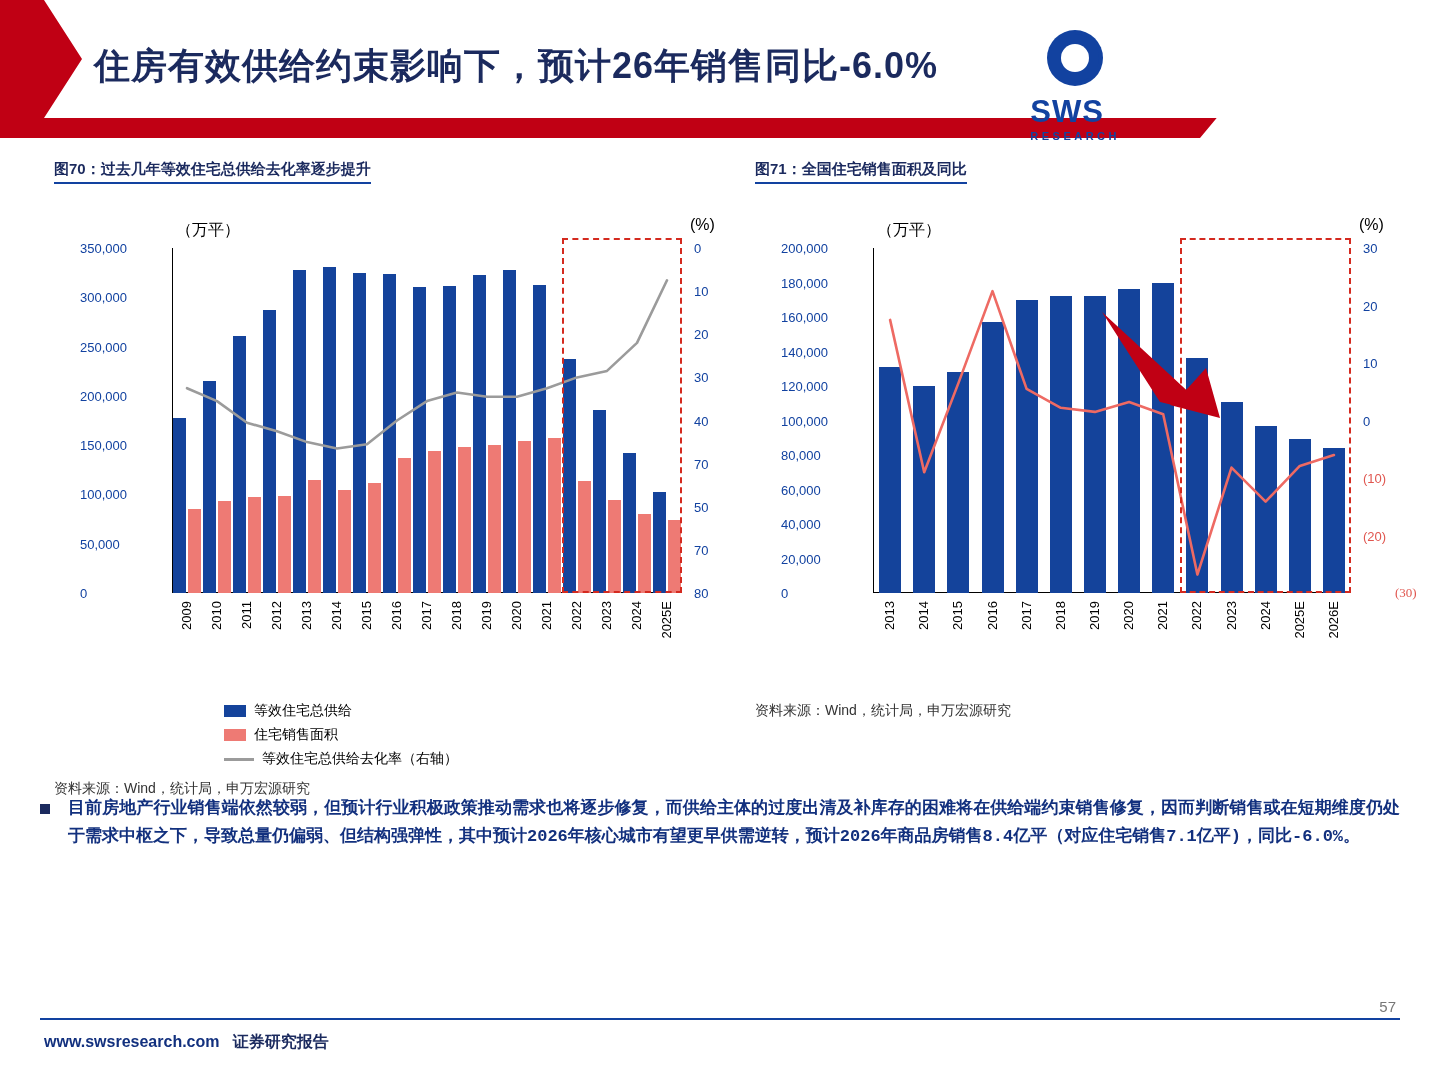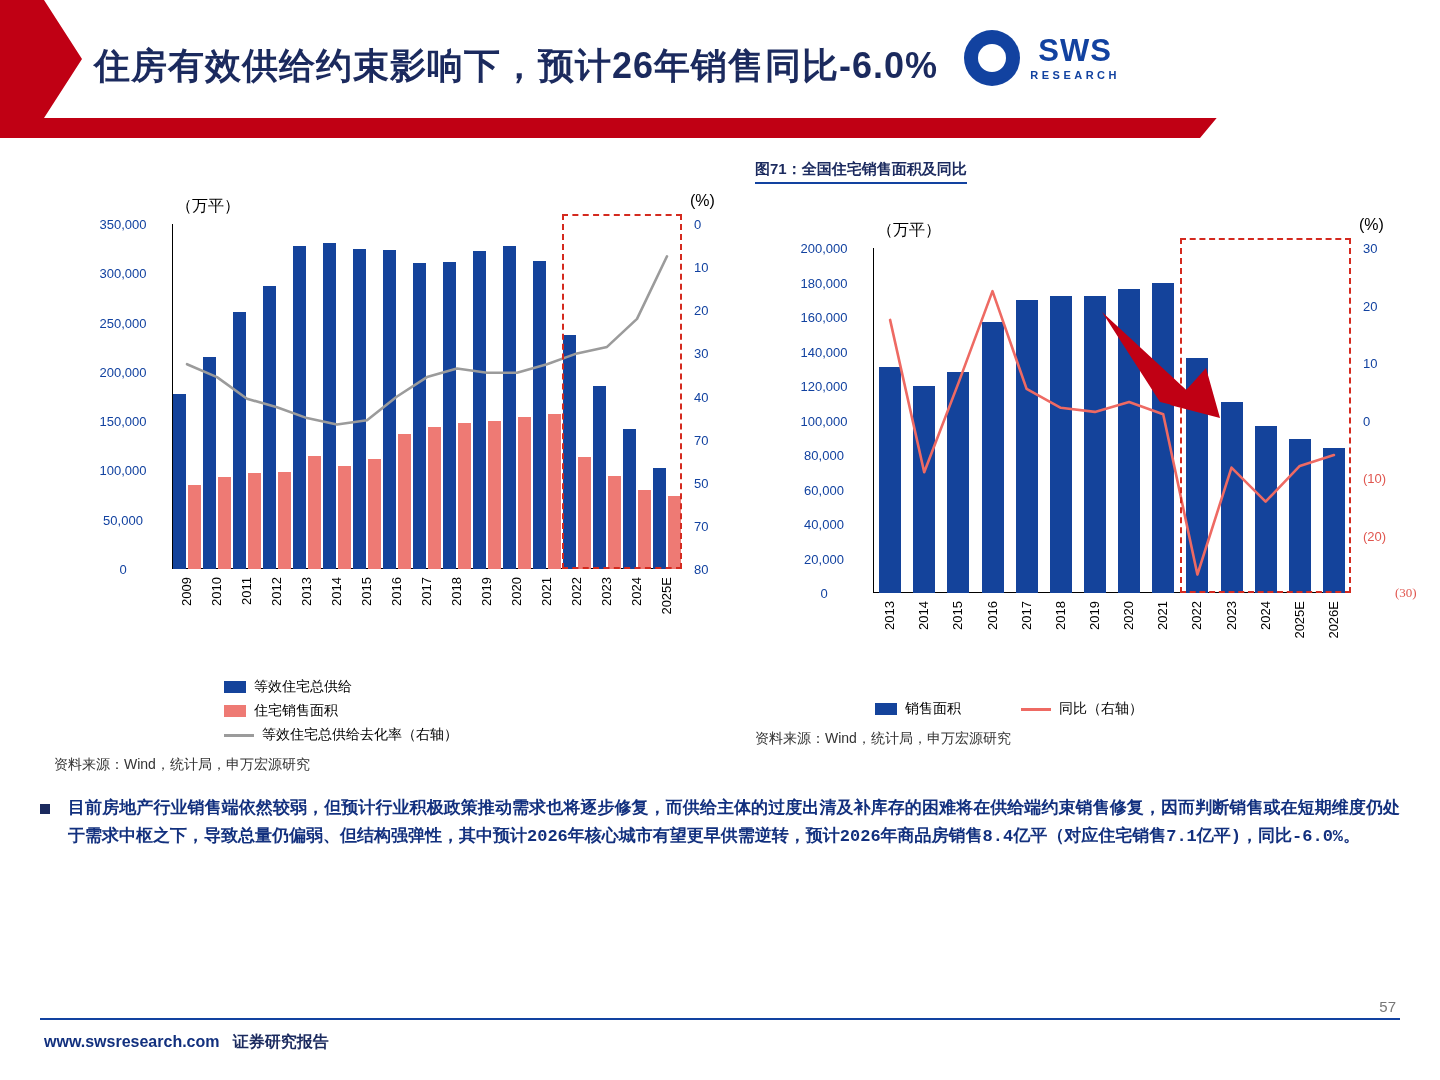--- a/index.html
+++ b/index.html
@@ -1,42 +1,42 @@
 <!DOCTYPE html>
 <html lang="zh"><head>
 <meta charset="utf-8">
 <style>
   html,body{margin:0;padding:0;}
   body{width:1440px;height:1080px;background:#ffffff;font-family:"Liberation Sans","DejaVu Sans",sans-serif;position:relative;overflow:hidden;}
 
   
-  .header{position:absolute;left:0;top:0;width:1160px;height:138px;text-align:center;}
+  .header{position:absolute;left:0;top:0;width:1160px;height:138px;}
   .hdr-red{position:absolute;left:0;top:0;width:1440px;height:138px;background:#c00014;
     clip-path:polygon(0 0, 1440px 0, 1440px 108px, 1225px 108px, 1200px 138px, 60px 138px, 60px 138px, 0 138px);}
   .hdr-white{position:absolute;left:22px;top:0;width:1418px;height:118px;background:#ffffff;
     clip-path:polygon(42px 0, 1418px 0, 1418px 118px, 22px 118px, 60px 59px, 22px 0);}
   .hdr-title{position:absolute;left:94px;top:42px;font-size:36px;font-weight:bold;color:#1b2a5e;letter-spacing:1px;white-space:nowrap;}
-  .logo{position:absolute;right:40px;top:30px;display:flex;align-items:center;gap:10px;}
+  .logo{position:absolute;right:40px;top:30px;display:flex;align-items:center;gap:10px;flex-direction:column;}
   .logo-mark{width:56px;height:56px;border-radius:50%;background:#1242a0;position:relative;}
   .logo-mark:after{content:"";position:absolute;left:14px;top:14px;width:28px;height:28px;border-radius:50%;background:#fff;}
   .logo-mark:before{content:"";position:absolute;left:26px;top:4px;width:26px;height:48px;background:#1242a0;border-radius:0 40px 40px 0;}
   .logo-text{display:flex;flex-direction:column;line-height:1;}
   .logo-sws{font-size:31px;font-weight:bold;color:#1242a0;letter-spacing:1px;}
   .logo-research{font-size:11px;font-weight:bold;color:#1242a0;letter-spacing:3.5px;margin-top:4px;}
 
   
   .panel{position:absolute;top:160px;}
   .panel.left{left:54px;width:690px;}
   .panel.right{left:755px;width:660px;}
   .panel-title{font-size:15px;font-weight:bold;color:#1b2a5e;border-bottom:2px solid #1242a0;display:inline-block;padding-bottom:3px;}
 
   .chart-area{position:relative;margin-top:26px;}
   .axis-unit{font-size:16px;color:#000;position:absolute;}
   .plot{position:absolute;border-left:1px solid #000;border-bottom:1px solid #000;box-sizing:border-box;}
-  .ytick{position:absolute;font-size:13px;color:#1242a0;text-align:center;transform:translateY(-50%);}
+  .ytick{position:absolute;font-size:13px;color:#1242a0;text-align:left;transform:translateY(-50%);}
   .ytickR{position:absolute;font-size:13px;color:#1242a0;text-align:left;transform:translateY(-50%);}
   .ytickR.neg{color:#e0564f;}
   .bar{position:absolute;bottom:0;}
   .xlab{position:absolute;font-size:13px;color:#000;writing-mode:vertical-rl;transform:rotate(180deg);white-space:nowrap;}
   .dashbox{position:absolute;border:2px dashed #d42a1f;box-sizing:border-box;}
   .legend{display:flex;align-items:center;gap:8px;font-size:14px;color:#000;margin-top:6px;}
   .legend .sw{width:22px;height:12px;display:inline-block;}
   .legend .ln{width:30px;height:3px;display:inline-block;}
   .src{font-size:14px;color:#333;margin-top:12px;}
 
@@ -62,20 +62,21 @@
   <div class="logo">
     <div class="logo-mark"></div>
     <div class="logo-text">
       <div class="logo-sws">SWS</div>
       <div class="logo-research">RESEARCH</div>
     </div>
   </div>
 </div>
 
 <div class="panel left">
+  <div class="panel-title">图70：过去几年等效住宅总供给去化率逐步提升</div>
   <div class="chart-area" id="chart70" style="height:480px;">
       <div class="axis-unit" style="left: 122px; top: 10px;">（万平）</div>
       <div class="axis-unit" style="left: 636px; top: 6px;">(%)</div>
       <div class="plot" style="left: 118px; top: 38px; width: 510px; height: 345px;"></div>
       <div class="ytick" style="left: 26px; width: 86px; top: 383px;">0</div>
       <div class="ytick" style="left: 26px; width: 86px; top: 333.714px;">50,000</div>
       <div class="ytick" style="left: 26px; width: 86px; top: 284.429px;">100,000</div>
       <div class="ytick" style="left: 26px; width: 86px; top: 235.143px;">150,000</div>
       <div class="ytick" style="left: 26px; width: 86px; top: 185.857px;">200,000</div>
       <div class="ytick" style="left: 26px; width: 86px; top: 136.571px;">250,000</div>
@@ -217,30 +218,20 @@
       <div class="bar" style="background: rgb(20, 67, 155); width: 22px; height: 144.9px; left: 567.929px; top: 238.1px; position: absolute; bottom: auto;"></div>
       <svg width="598" height="405" style="position:absolute;left:118px;top:38px;overflow:visible;pointer-events:none">
         <path d="M 17.1 71.9 L 51.2 224.3 L 85.4 135.1 L 119.5 43.1 L 153.6 140.9 L 187.8 159.8 L 221.9 163.9 L 256.1 154.1 L 290.2 166.2 L 324.4 326.6 L 358.5 219.6 L 392.6 253.6 L 426.8 217.9 L 460.9 207.0" fill="none" stroke="#ee6a63" stroke-width="2.6" stroke-linejoin="round" stroke-linecap="round"></path>
       </svg>
       <div class="dashbox" style="left: 425.286px; top: 28px; width: 170.714px; height: 355px;"></div>
       <svg width="170" height="110" style="position:absolute;left:345px;top:100px;">
         <path d="M5,5 L88,78 L106,58 L120,108 L70,95 L88,78 Z" fill="#c00014"></path>
         <path d="M2,2 L95,88 L118,106 L60,92 Z" fill="#c00014"></path>
       </svg>
     </div>
-  <div style="margin-left:120px;margin-top:4px;display:flex;gap:60px;">
-    <div class="legend">
-        <span class="sw" style="background:#14439b"></span>
-        <span>销售面积</span>
-      </div>
-    <div class="legend">
-        <span class="ln" style="background:#ee6a63"></span>
-        <span>同比（右轴）</span>
-      </div>
-  </div>
   <div class="src">资料来源：Wind，统计局，申万宏源研究</div>
 </div>
 
 <div class="bullets">
   <div class="bullet">
     <div class="bsq"></div>
     <div class="btxt">目前房地产行业销售端依然较弱，但预计行业积极政策推动需求也将逐步修复，而供给主体的过度出清及补库存的困难将在供给端约束销售修复，因而判断销售或在短期维度仍处于需求中枢之下，导致总量仍偏弱、但结构强弹性，其中预计2026年核心城市有望更早供需逆转，预计2026年商品房销售8.4亿平（对应住宅销售7.1亿平)，同比-6.0%。</div>
   </div>
 </div>
 

